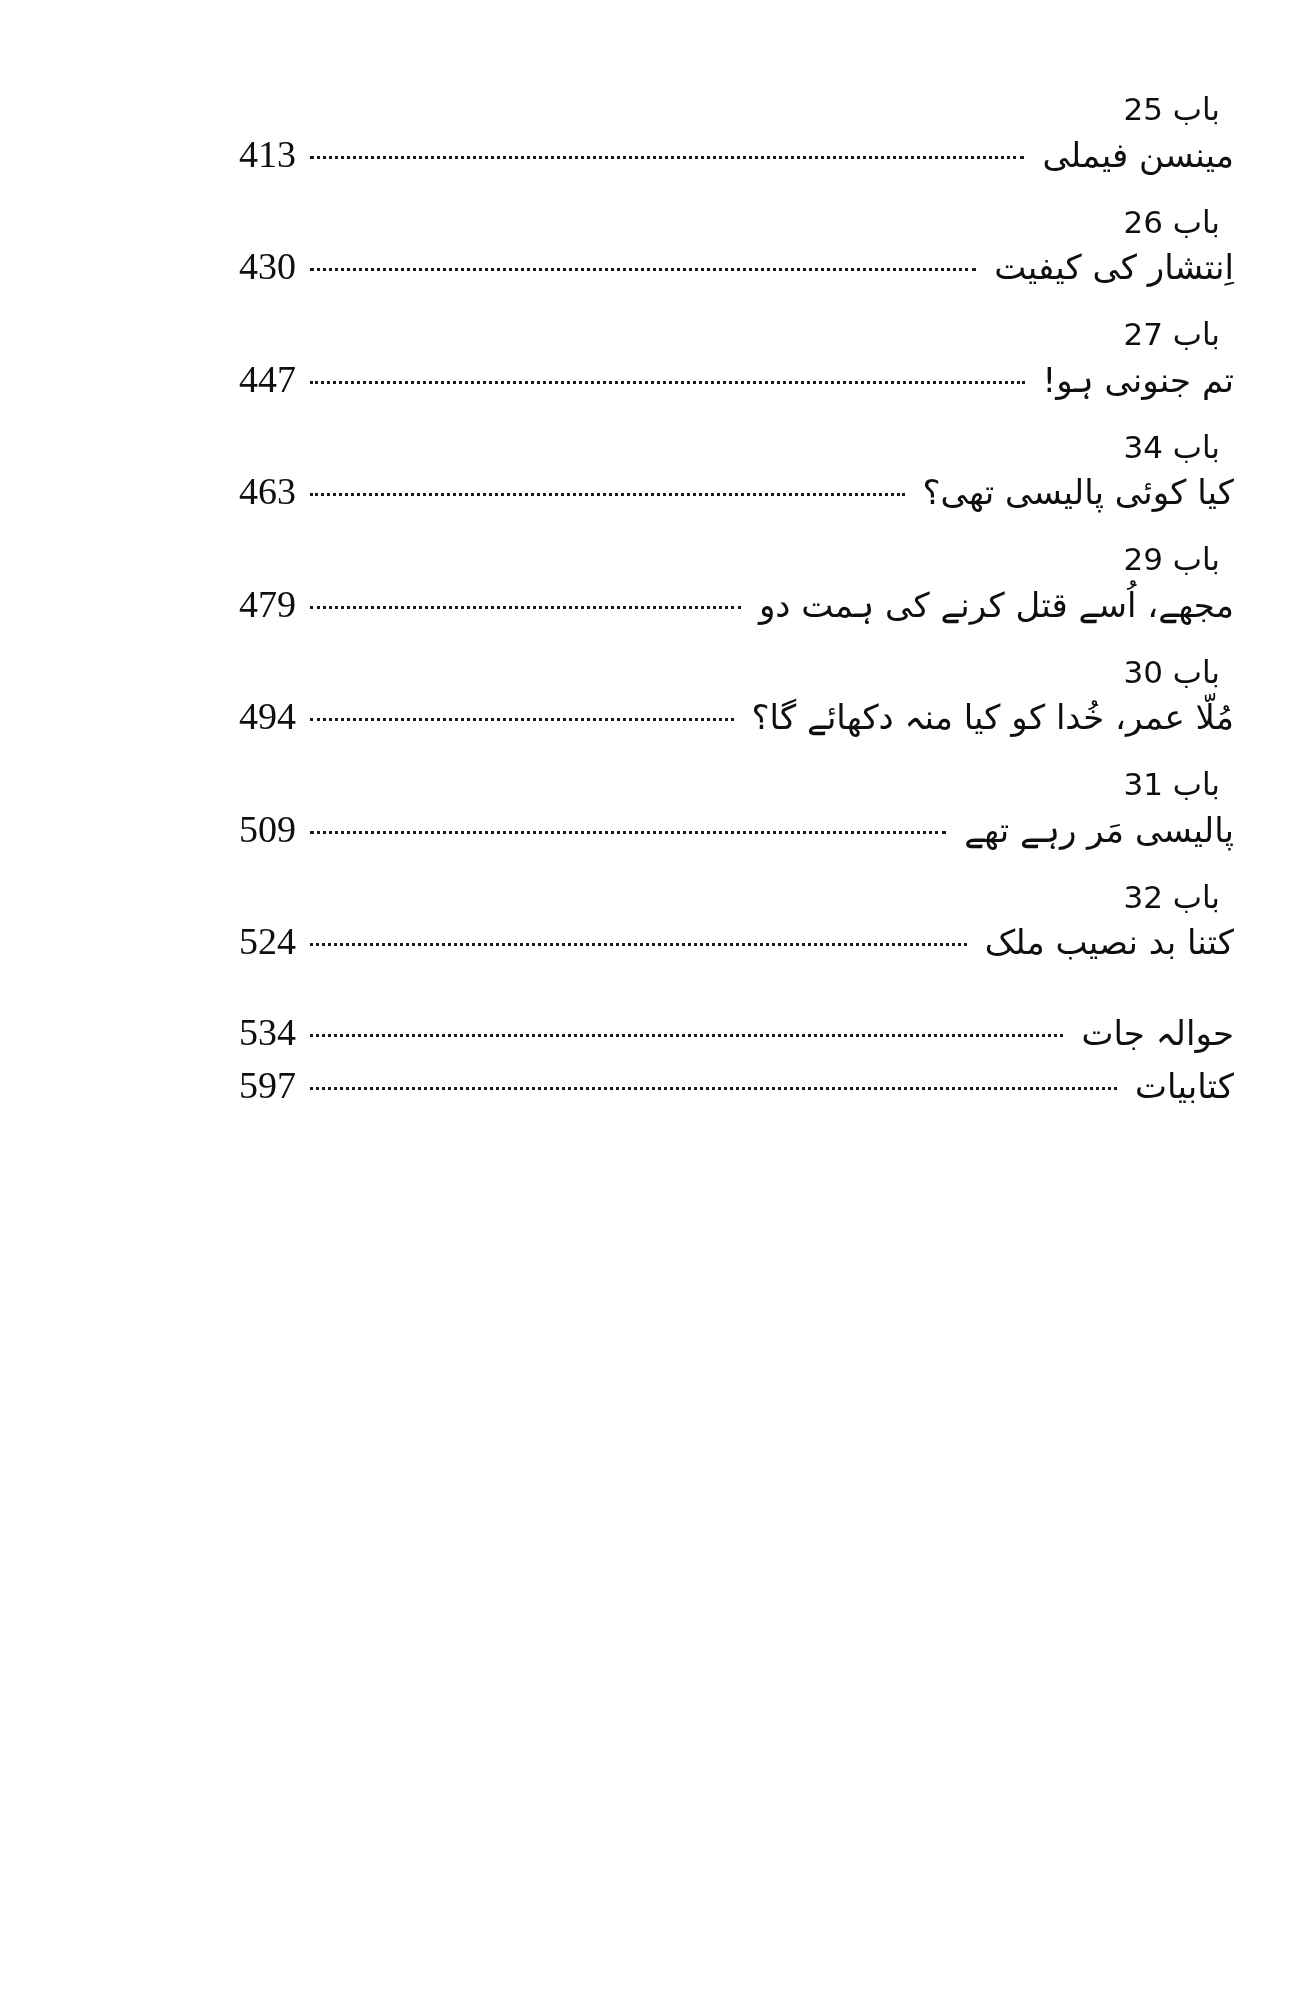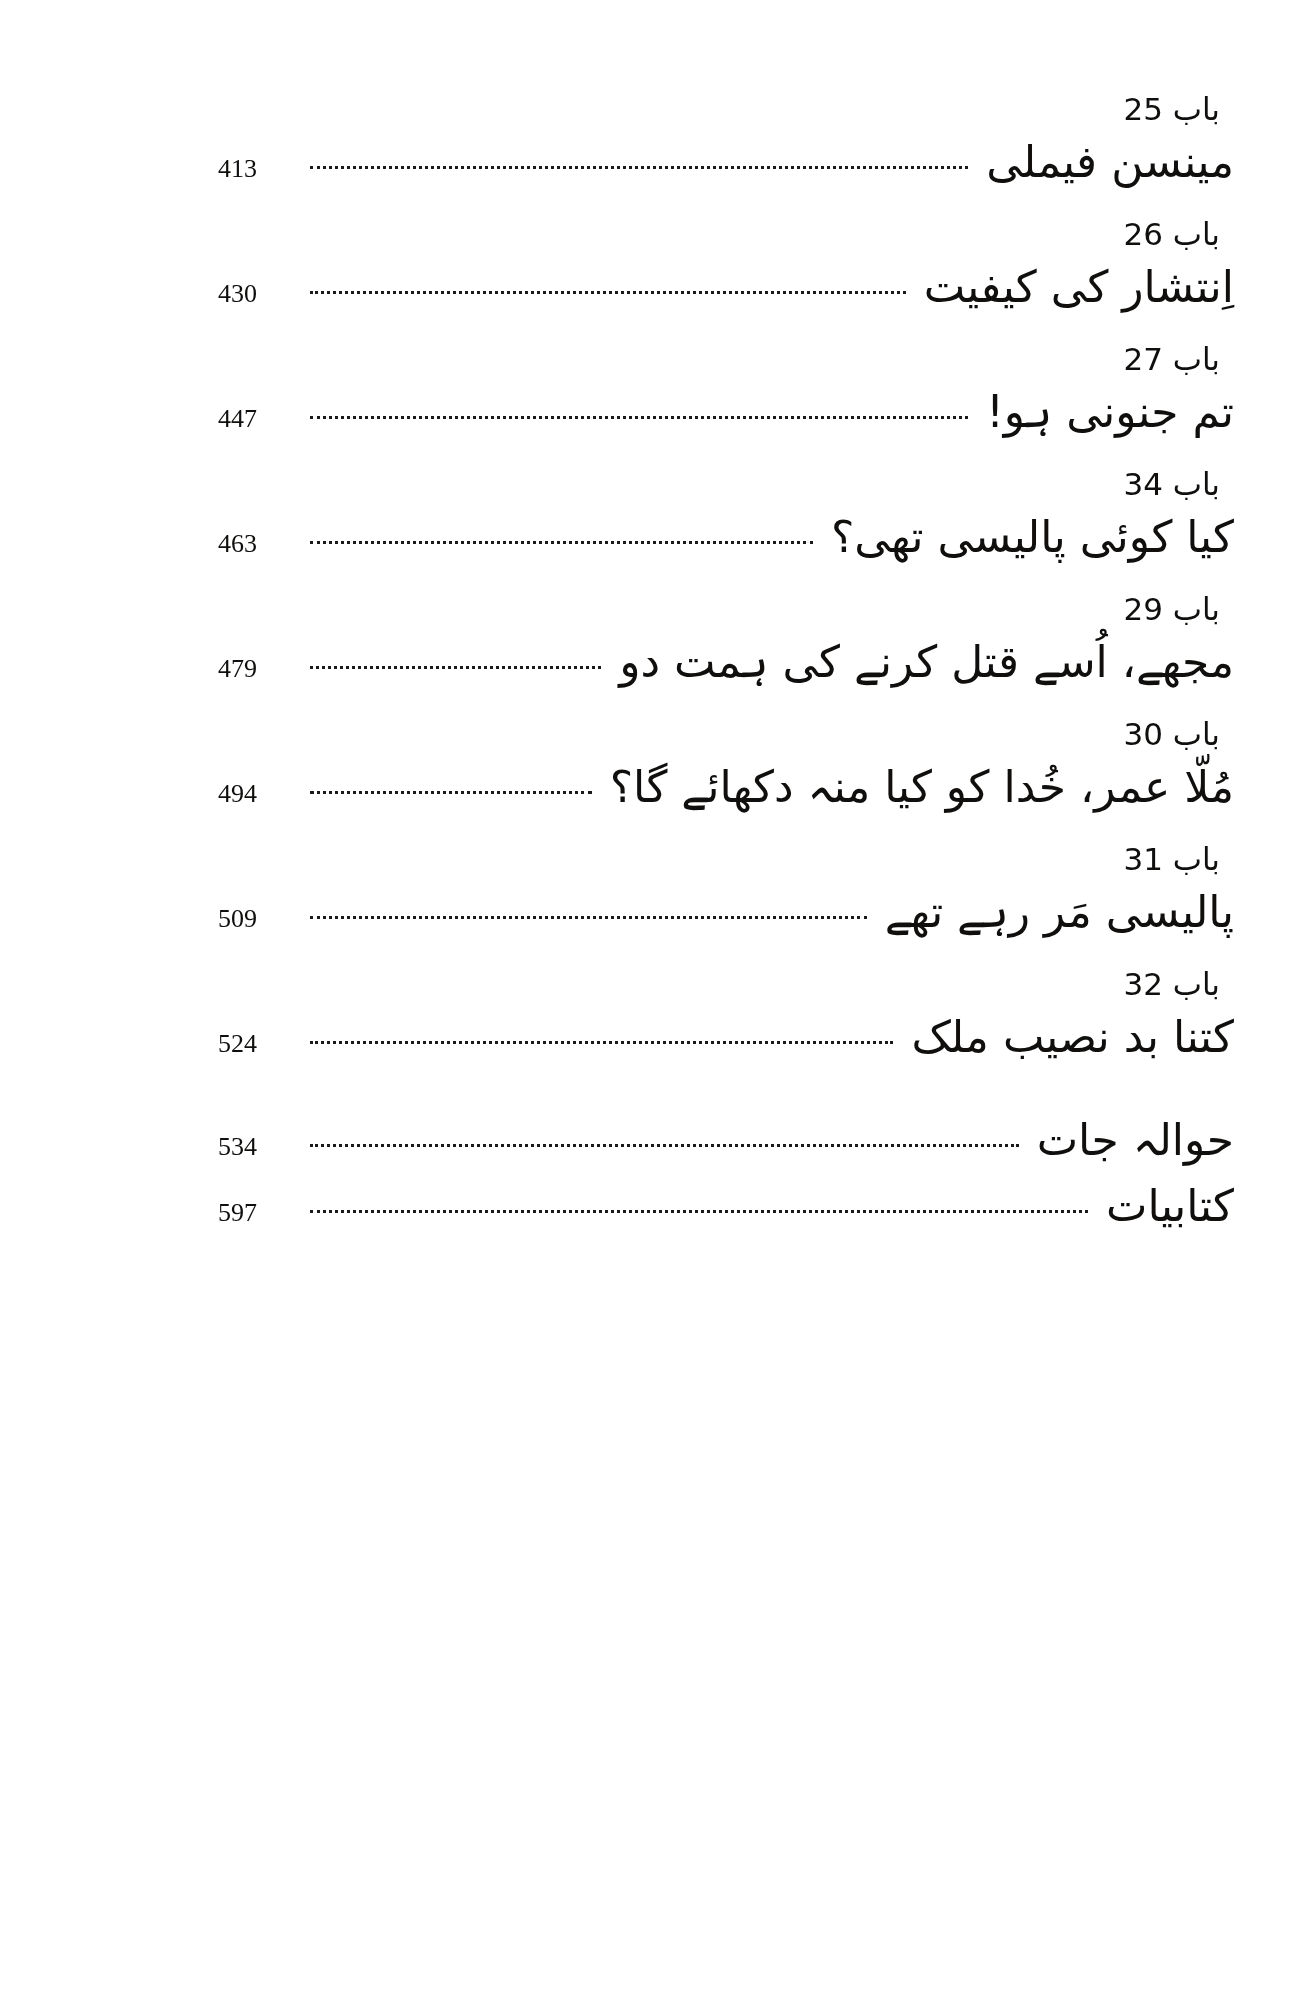--- a/index.html
+++ b/index.html
@@ -44,41 +44,41 @@
   }
   .entry-row {
     display: flex;
     flex-direction: row;
     align-items: baseline;
     direction: rtl;
     width: 100%;
     margin-top: 4px;
   }
   .entry-title {
-    font-size: 44px;
+    font-size: 34px;
     line-height: 1.35;
     white-space: nowrap;
     padding-left: 12px;
     flex: 0 0 auto;
   }
   .leader {
     flex: 1 1 auto;
     border-bottom: 3px dotted #1a1a1a;
     position: relative;
     top: -8px;
     margin: 0 6px;
     height: 0;
   }
   .entry-page {
     flex: 0 0 auto;
     direction: ltr;
     font-family: "Liberation Serif", "DejaVu Serif", serif;
-    font-size: 26px;
+    font-size: 38px;
     min-width: 78px;
-    text-align: left;
+    text-align: right;
     padding-right: 8px;
   }
   
   .toc-entry.compact {
     margin-bottom: 6px;
   }
   .toc-entry.compact .entry-row {
     margin-top: 0;
   }
   .spacer-top { height: 18px; }

